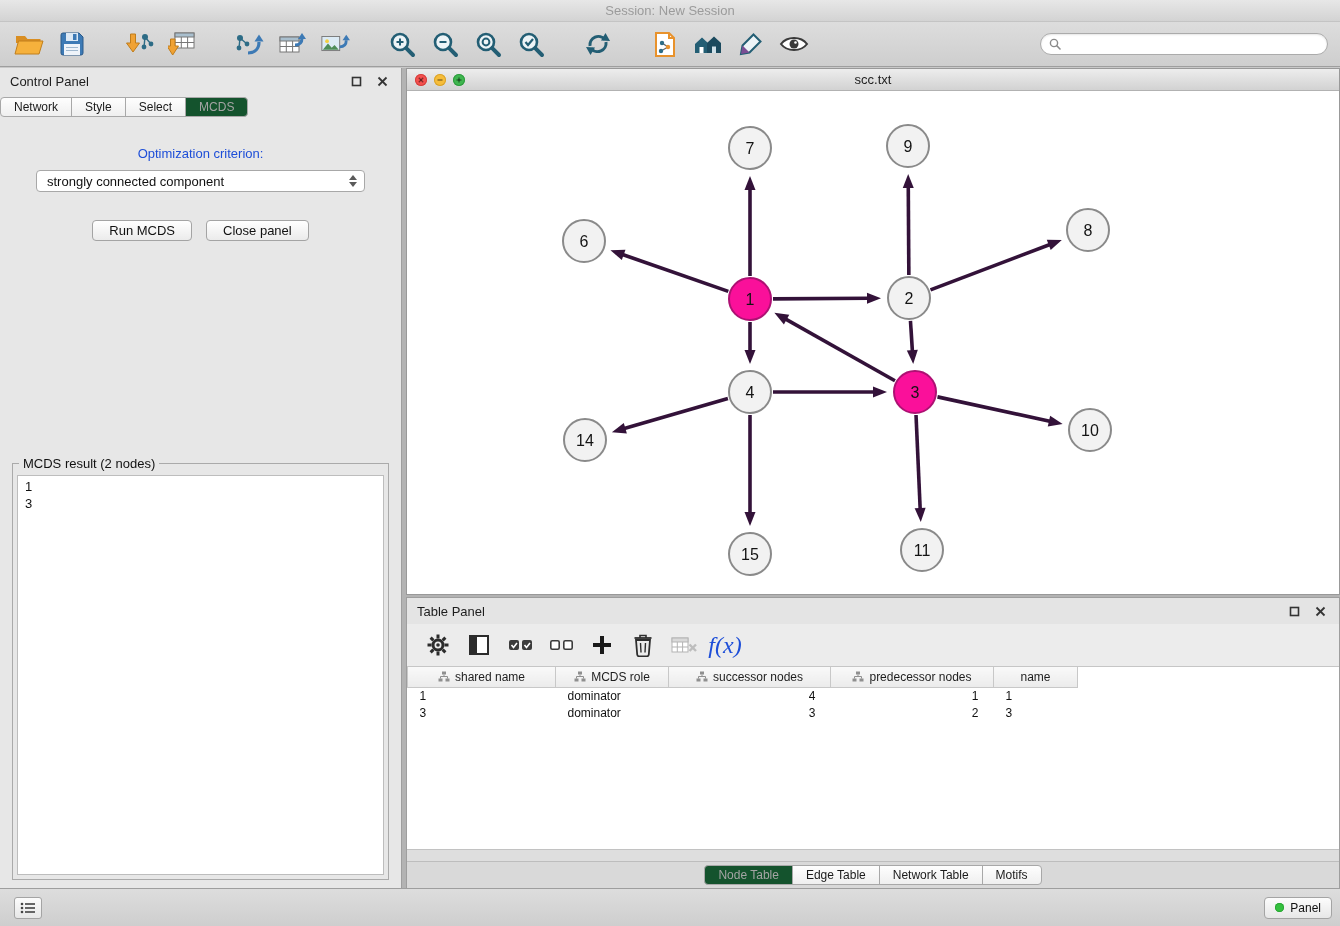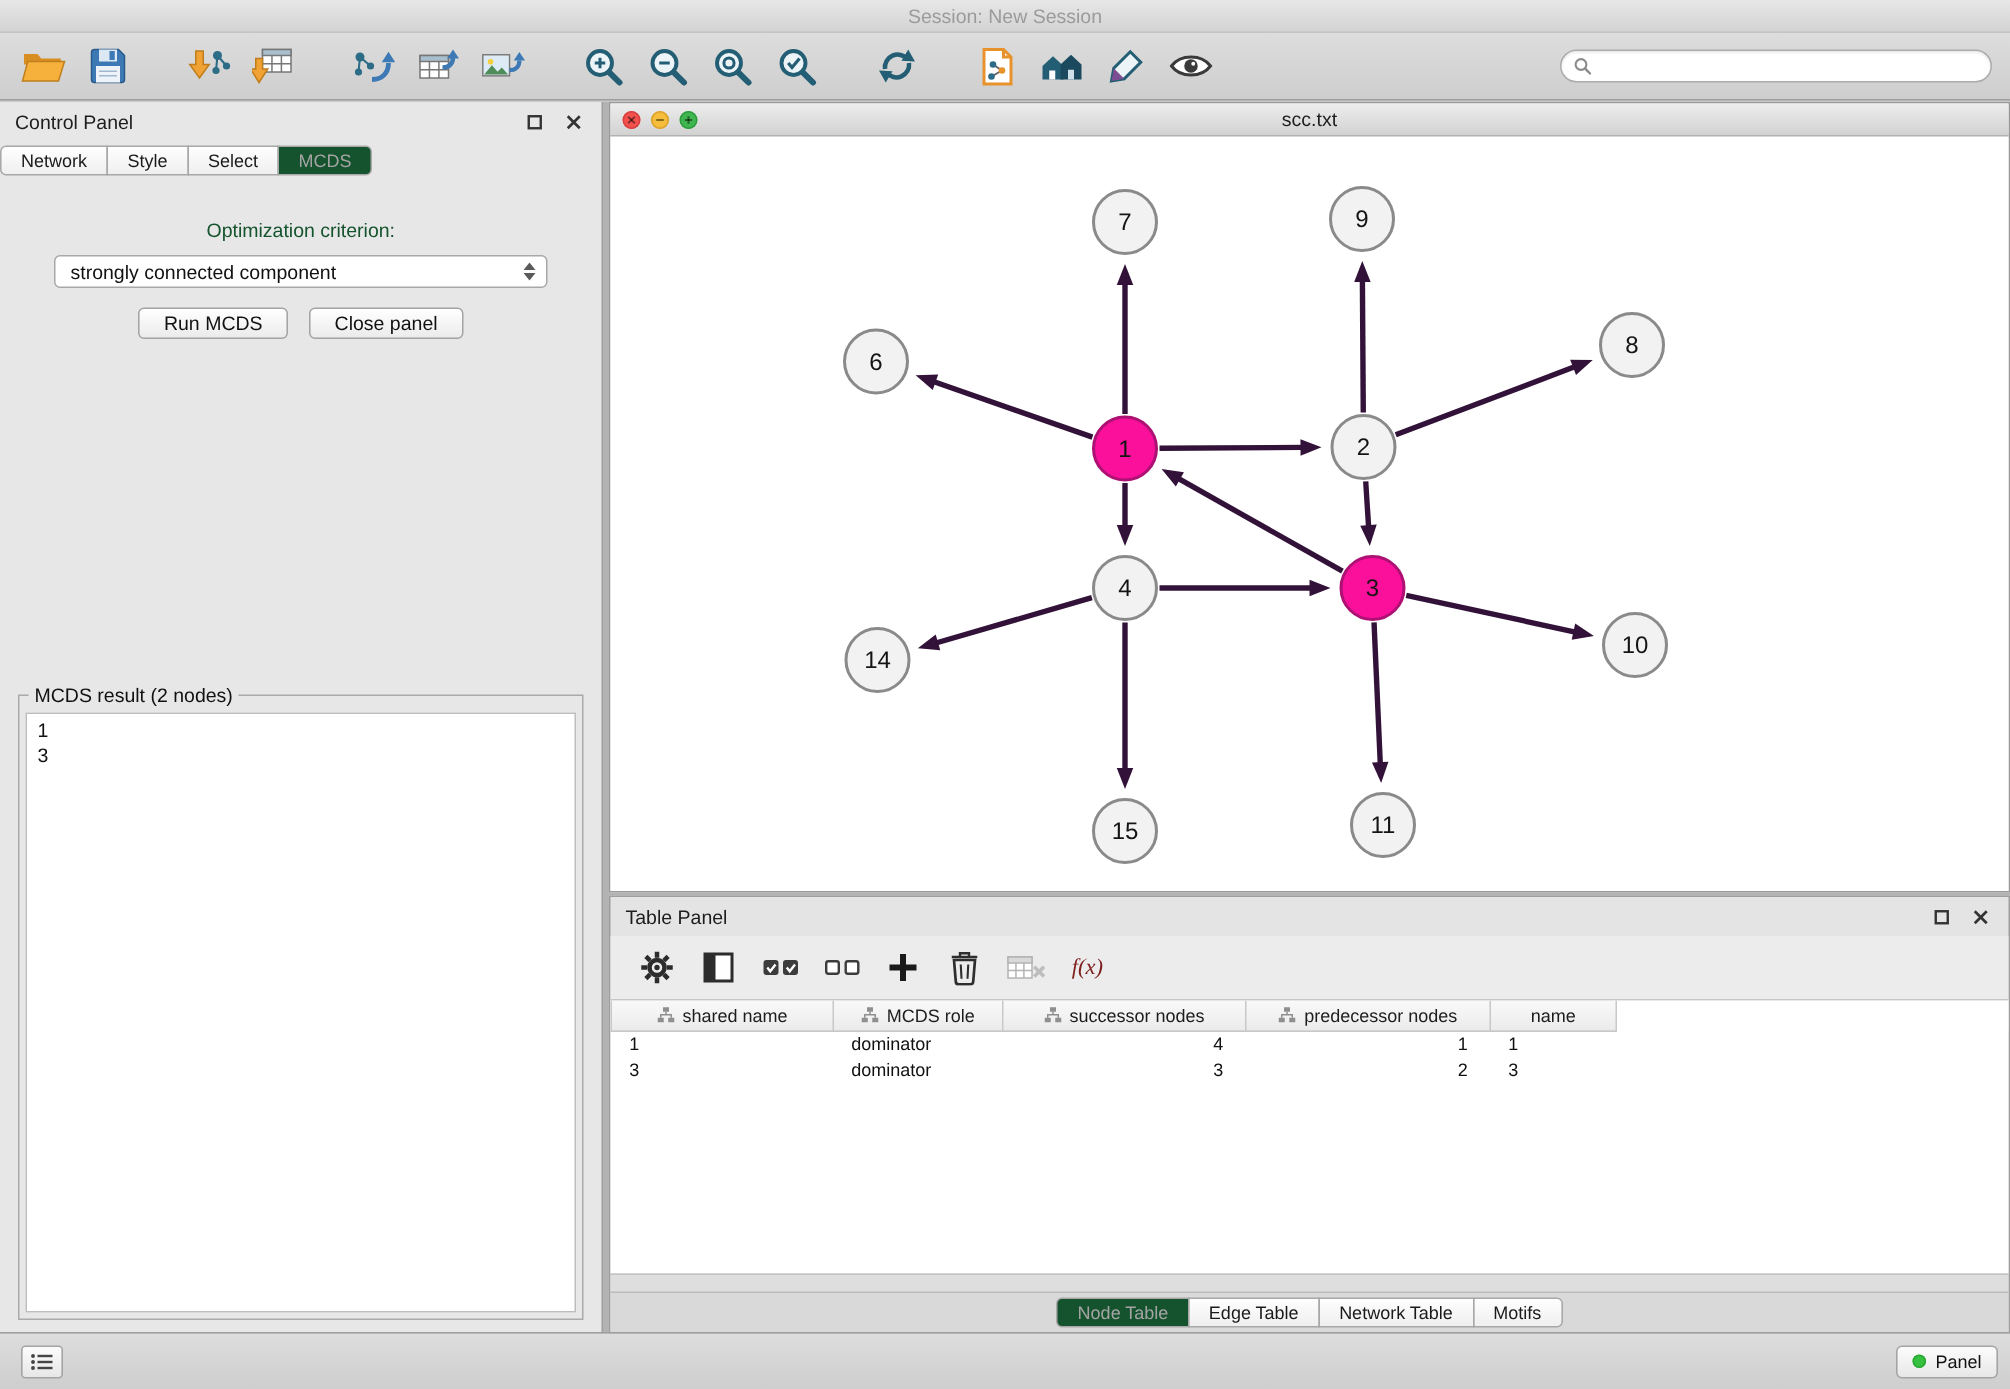--- a/index.html
+++ b/index.html
@@ -22,50 +22,50 @@
   .control-panel { position: absolute; left: 0; top: 0; width: 402px; height: 100%; background: #e7e7e7; border-right: 1px solid #9e9e9e; display: flex; flex-direction: column; }
   .panel-header { height: 26px; display: flex; align-items: center; padding: 0 10px; font-size: 13px; color: #1d1d1d; gap: 8px; }
   .ph-title { flex: 1; }
   .ph-btn { width: 18px; height: 18px; border: none; background: none; display: flex; align-items: center; justify-content: center; padding: 0; }
   .seg-tabs { display: flex; justify-content: flex-start; padding: 3px 0 7px; }
   .tab { height: 20px; line-height: 18px; padding: 0 13px; font-size: 12px; font-family: "Liberation Sans", sans-serif; background: linear-gradient(#fefefe,#efefef); border: 1px solid #a8a8a8; margin-left: -1px; color: #1a1a1a; }
   .tab:first-child { border-radius: 4px 0 0 4px; margin-left: 0; }
   .tab:last-child { border-radius: 0 4px 4px 0; }
   .tab.active { background: #14532d; color: #a4a4a4; }
   .cp-body { flex: 1; display: flex; flex-direction: column; padding: 6px 10px 6px; }
-  .opt-label { text-align: center; font-size: 13px; color: #14532d; margin: 16px 0 9px; }
+  .opt-label { text-align: center; font-size: 13px; color: #1d4ed8; margin: 16px 0 9px; }
   .dropdown { height: 22px; margin: 0 26px; background: #fff; border: 1px solid #a8a8a8; border-radius: 4px; display: flex; align-items: center; padding: 0 7px 0 10px; font-size: 13px; color: #111; }
   .dd-label { flex: 1; }
   .dd-stepper { display: flex; flex-direction: column; gap: 2px; align-items: center; }
   .dd-stepper i { display: block; width: 0; height: 0; border-left: 4px solid transparent; border-right: 4px solid transparent; }
   .dd-up { border-bottom: 5px solid #5a5a5a; }
   .dd-down { border-top: 5px solid #5a5a5a; }
   .btn-row { display: flex; justify-content: center; gap: 14px; margin-top: 13px; }
-  .pbtn { height: 21px; padding: 0 16px; font: 13px "Liberation Sans", sans-serif; background: linear-gradient(#ffffff,#ebebeb); border: 1px solid #a4a4a4; border-radius: 4px; color: #111; }
+  .pbtn { height: 21px; padding: 0 16px; font: 13px "Liberation Sans", sans-serif; background: linear-gradient(#ffffff,#ebebeb); border: 1px solid #a4a4a4; border-radius: 4px; color: #111; margin-top: 15px; }
   .spacer { flex: 1; }
   .result-box { position: relative; border: 1px solid #aaaaaa; margin: 0 2px 2px; height: 417px; padding: 11px 4px 4px; }
   .result-legend { position: absolute; top: -8px; left: 6px; background: #e7e7e7; padding: 0 4px; font-size: 13px; color: #111; }
   .result-text { width: 100%; height: 100%; background: #fff; border: 1px solid #bdbdbd; font-size: 13px; line-height: 17px; padding: 2px 7px; color: #111; overflow: auto; }
 
   
   .network-window { position: absolute; left: 406px; top: 0; width: 934px; height: 527px; border: 1px solid #999999; background: #fff; }
   .net-titlebar { height: 22px; background: linear-gradient(#ededed,#d2d2d2); border-bottom: 1px solid #b2b2b2; display: flex; align-items: center; padding: 0 8px; position: relative; }
   .tl { width: 12px; height: 12px; border-radius: 50%; margin-right: 7px; display: flex; align-items: center; justify-content: center; padding: 0; border: none; }
   .tl svg { display: block; }
   .tl.red { background: #f4504e; box-shadow: inset 0 0 0 1px #d3403e; }
   .tl.yellow { background: #f6bd3a; box-shadow: inset 0 0 0 1px #d8a22c; }
   .tl.green { background: #3fb64f; box-shadow: inset 0 0 0 1px #2f9b3f; }
   .net-title { position: absolute; left: 0; right: 0; text-align: center; font-size: 13px; color: #1d1d1d; pointer-events: none; }
   #graph { display: block; background: #fff; }
 
   
   .table-panel { position: absolute; left: 406px; top: 529px; width: 934px; height: 292px; background: #e4e4e4; border: 1px solid #9e9e9e; display: flex; flex-direction: column; }
   .tp-toolbar { height: 42px; display: flex; align-items: center; gap: 11px; padding: 0 16px; background: #ececec; }
   .tp-btn { background: none; border: none; width: 30px; height: 30px; display: flex; align-items: center; justify-content: center; padding: 0; }
-  .fx { font-family: "Liberation Serif", serif; font-style: italic; font-size: 15px; color: #7f1d1d; }
+  .fx { font-family: "Liberation Serif", serif; font-style: italic; font-size: 24px; color: #1d4ed8; }
   .tbl-wrap { flex: 1; background: #fff; overflow: hidden; border-top: 1px solid #c6c6c6; }
   table { border-collapse: collapse; width: 100%; font-size: 12px; table-layout: fixed; }
   th { height: 20px; background: linear-gradient(#f9f9f9,#ebebeb); border: 1px solid #c8c8c8; border-top: none; font-weight: normal; color: #1d1d1d; padding: 0; }
   th.filler { background: #fff; border: none; }
   .th-inner { display: flex; align-items: center; justify-content: center; gap: 5px; padding: 0 4px; }
   td { height: 17px; padding: 0 12px; color: #111; overflow: hidden; white-space: nowrap; }
   td.col-num { text-align: right; padding-right: 15px; }
   td.filler { padding: 0; }
   .tp-strip { height: 12px; background: #dedede; border-top: 1px solid #c2c2c2; }
   .tp-tabs { height: 27px; background: #d9d9d9; display: flex; align-items: center; justify-content: center; border-top: 1px solid #bdbdbd; }

